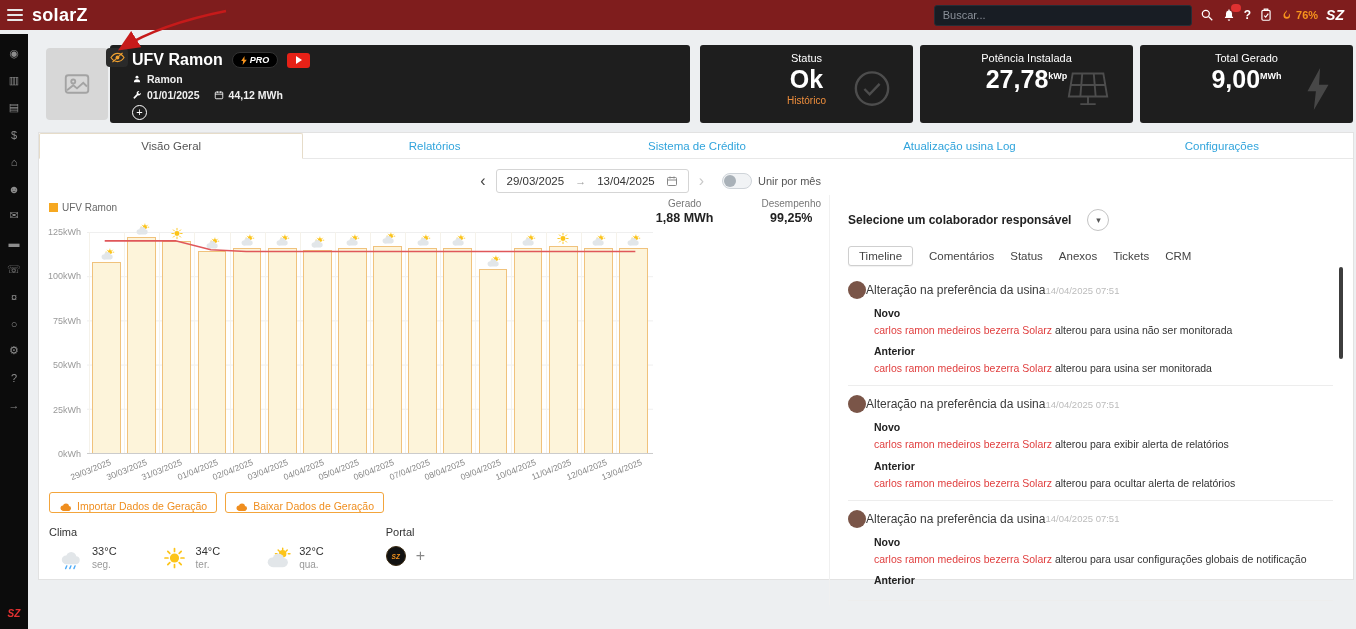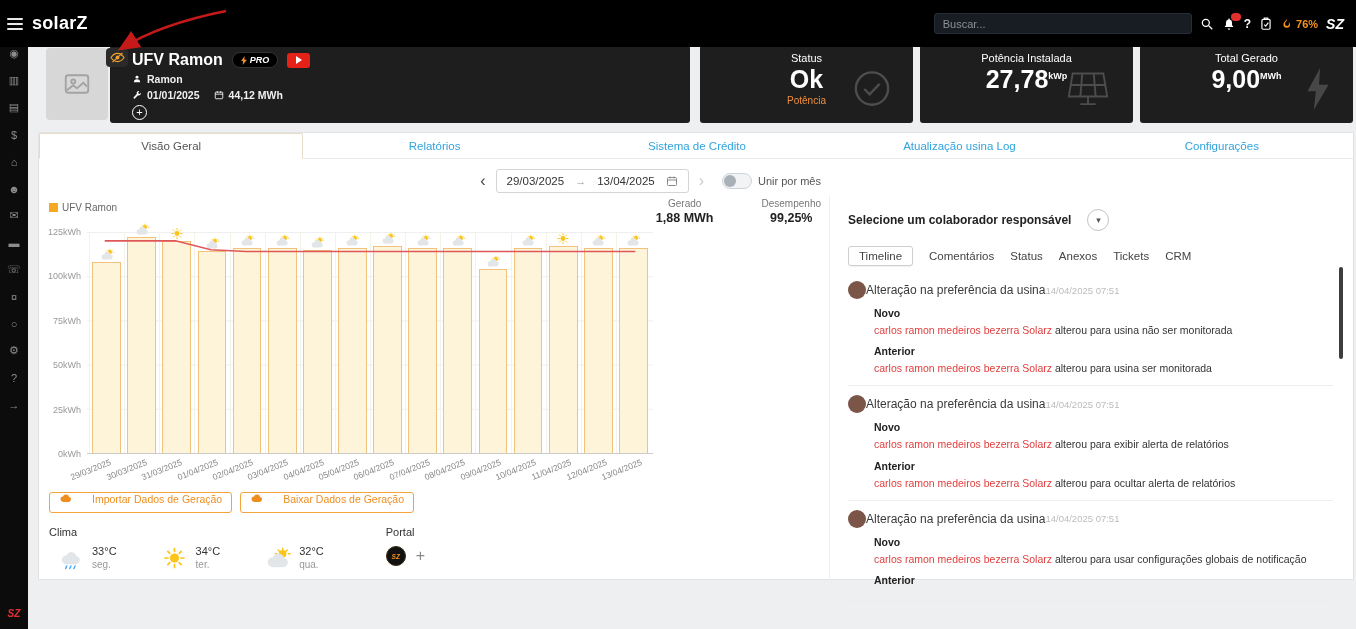--- a/index.html
+++ b/index.html
@@ -1,19 +1,19 @@
 <!DOCTYPE html>
 <html><head>
 <meta charset="utf-8">
 <style>
   *{margin:0;padding:0;box-sizing:border-box}
   html,body{width:1356px;height:629px;overflow:hidden;background:#edeff1;font-family:"Liberation Sans",sans-serif;position:relative}
 
   
-  .topbar{position:absolute;left:0;top:0;width:1356px;height:47px;background:#000000;display:flex;align-items:center;z-index:30}
+  .topbar{position:absolute;left:0;top:0;width:1356px;height:30px;background:#7f1d1d;display:flex;align-items:center;z-index:30}
   .hamburger{width:16px;margin:0 9px 0 7px;cursor:pointer}
   .hamburger span{display:block;height:2px;background:#e8e8e8;margin:3px 0;border-radius:1px}
   .logo{color:#fff;font-size:18px;font-weight:700;letter-spacing:.3px;cursor:pointer}
   .top-right{margin-left:auto;display:flex;align-items:center;gap:8px;padding-right:12px}
   .search{width:258px;height:21px;background:#181d24;border:1px solid #262d36;border-radius:3px;color:#ccc;font-size:11px;padding:0 8px;outline:none;font-family:inherit}
   .search::placeholder{color:#8a9099}
   .tic{color:#fff;display:inline-flex;align-items:center;position:relative;cursor:pointer}
   .tic svg{width:14px;height:14px;display:block}
   .dot{position:absolute;top:-4px;right:-5px;width:10px;height:8px;background:#e03131;border-radius:4px}
   .qm{font-size:12px;font-weight:700}
@@ -92,21 +92,21 @@
   .bar{width:82%;background:#fdf4da;border:1px solid #f0c27c;border-bottom:none;cursor:pointer;position:relative;z-index:1}
   .wic{position:absolute;left:50%;transform:translateX(-50%);width:15px;height:13px;z-index:2}
   .wic svg{width:15px;height:13px;display:block}
   .lineov{position:absolute;inset:0;width:100%;height:100%;pointer-events:none;z-index:3}
   #trendline{stroke-width:1.6;vector-effect:non-scaling-stroke}
   .xlabels{position:absolute;left:38px;top:222px;width:566px;height:36px;display:flex}
   .xlab{flex:1;position:relative}
   .xlab span{position:absolute;right:38%;top:3px;font-size:8.5px;color:#888;white-space:nowrap;transform:rotate(-22deg);transform-origin:right top}
 
   .import-row{display:flex;gap:8px;margin-top:2px}
-  .obtn{display:inline-flex;align-items:flex-start;gap:20px;height:21px;padding:0 9px;background:#fff;border:1px solid #f3a53c;border-radius:3px;color:#ef8e1f;font-size:10.5px;cursor:pointer;font-family:inherit}
+  .obtn{display:inline-flex;align-items:flex-end;gap:5px;height:21px;padding:0 9px;background:#fff;border:1px solid #f3a53c;border-radius:3px;color:#ef8e1f;font-size:10.5px;cursor:pointer;font-family:inherit}
   .obtn svg{width:13px;height:10px;display:block}
 
   .bottom-row{display:flex;margin-top:13px}
   .sec-title{font-size:11px;color:#333}
   .clima-items{display:flex;gap:44px;margin-top:7px;padding-left:8px}
   .cl-item{display:flex;align-items:center;gap:8px}
   .cl-ic svg{width:27px;height:24px;display:block}
   .cl-tx{display:flex;flex-direction:column}
   .cl-tx b{font-size:11px;color:#333;font-weight:400}
   .cl-tx i{font-style:normal;font-size:10px;color:#999;margin-top:2px}
@@ -247,21 +247,21 @@
         <line x1="16" y1="3" x2="16" y2="7"></line>
       </svg>
     <span>44,12 MWh</span>
   </div>
   <div class="p-add">+</div>
 </section>
 
 <section class="dcard c-status">
   <div class="dc-title">Status</div>
   <div class="dc-value">Ok</div>
-  <a class="dc-link">Potência</a>
+  <a class="dc-link">Histórico</a>
   <span class="dc-icon">
     <svg width="38" height="38" viewBox="0 0 40 40" fill="none" stroke="#4d4d4d" stroke-width="2.5">
         <circle cx="20" cy="20" r="17"></circle>
         <path d="M12 20.5l5.5 5.5L28 15"></path>
       </svg>
   </span>
 </section>
 
 <section class="dcard c-power">
   <div class="dc-title">Potência Instalada</div>

